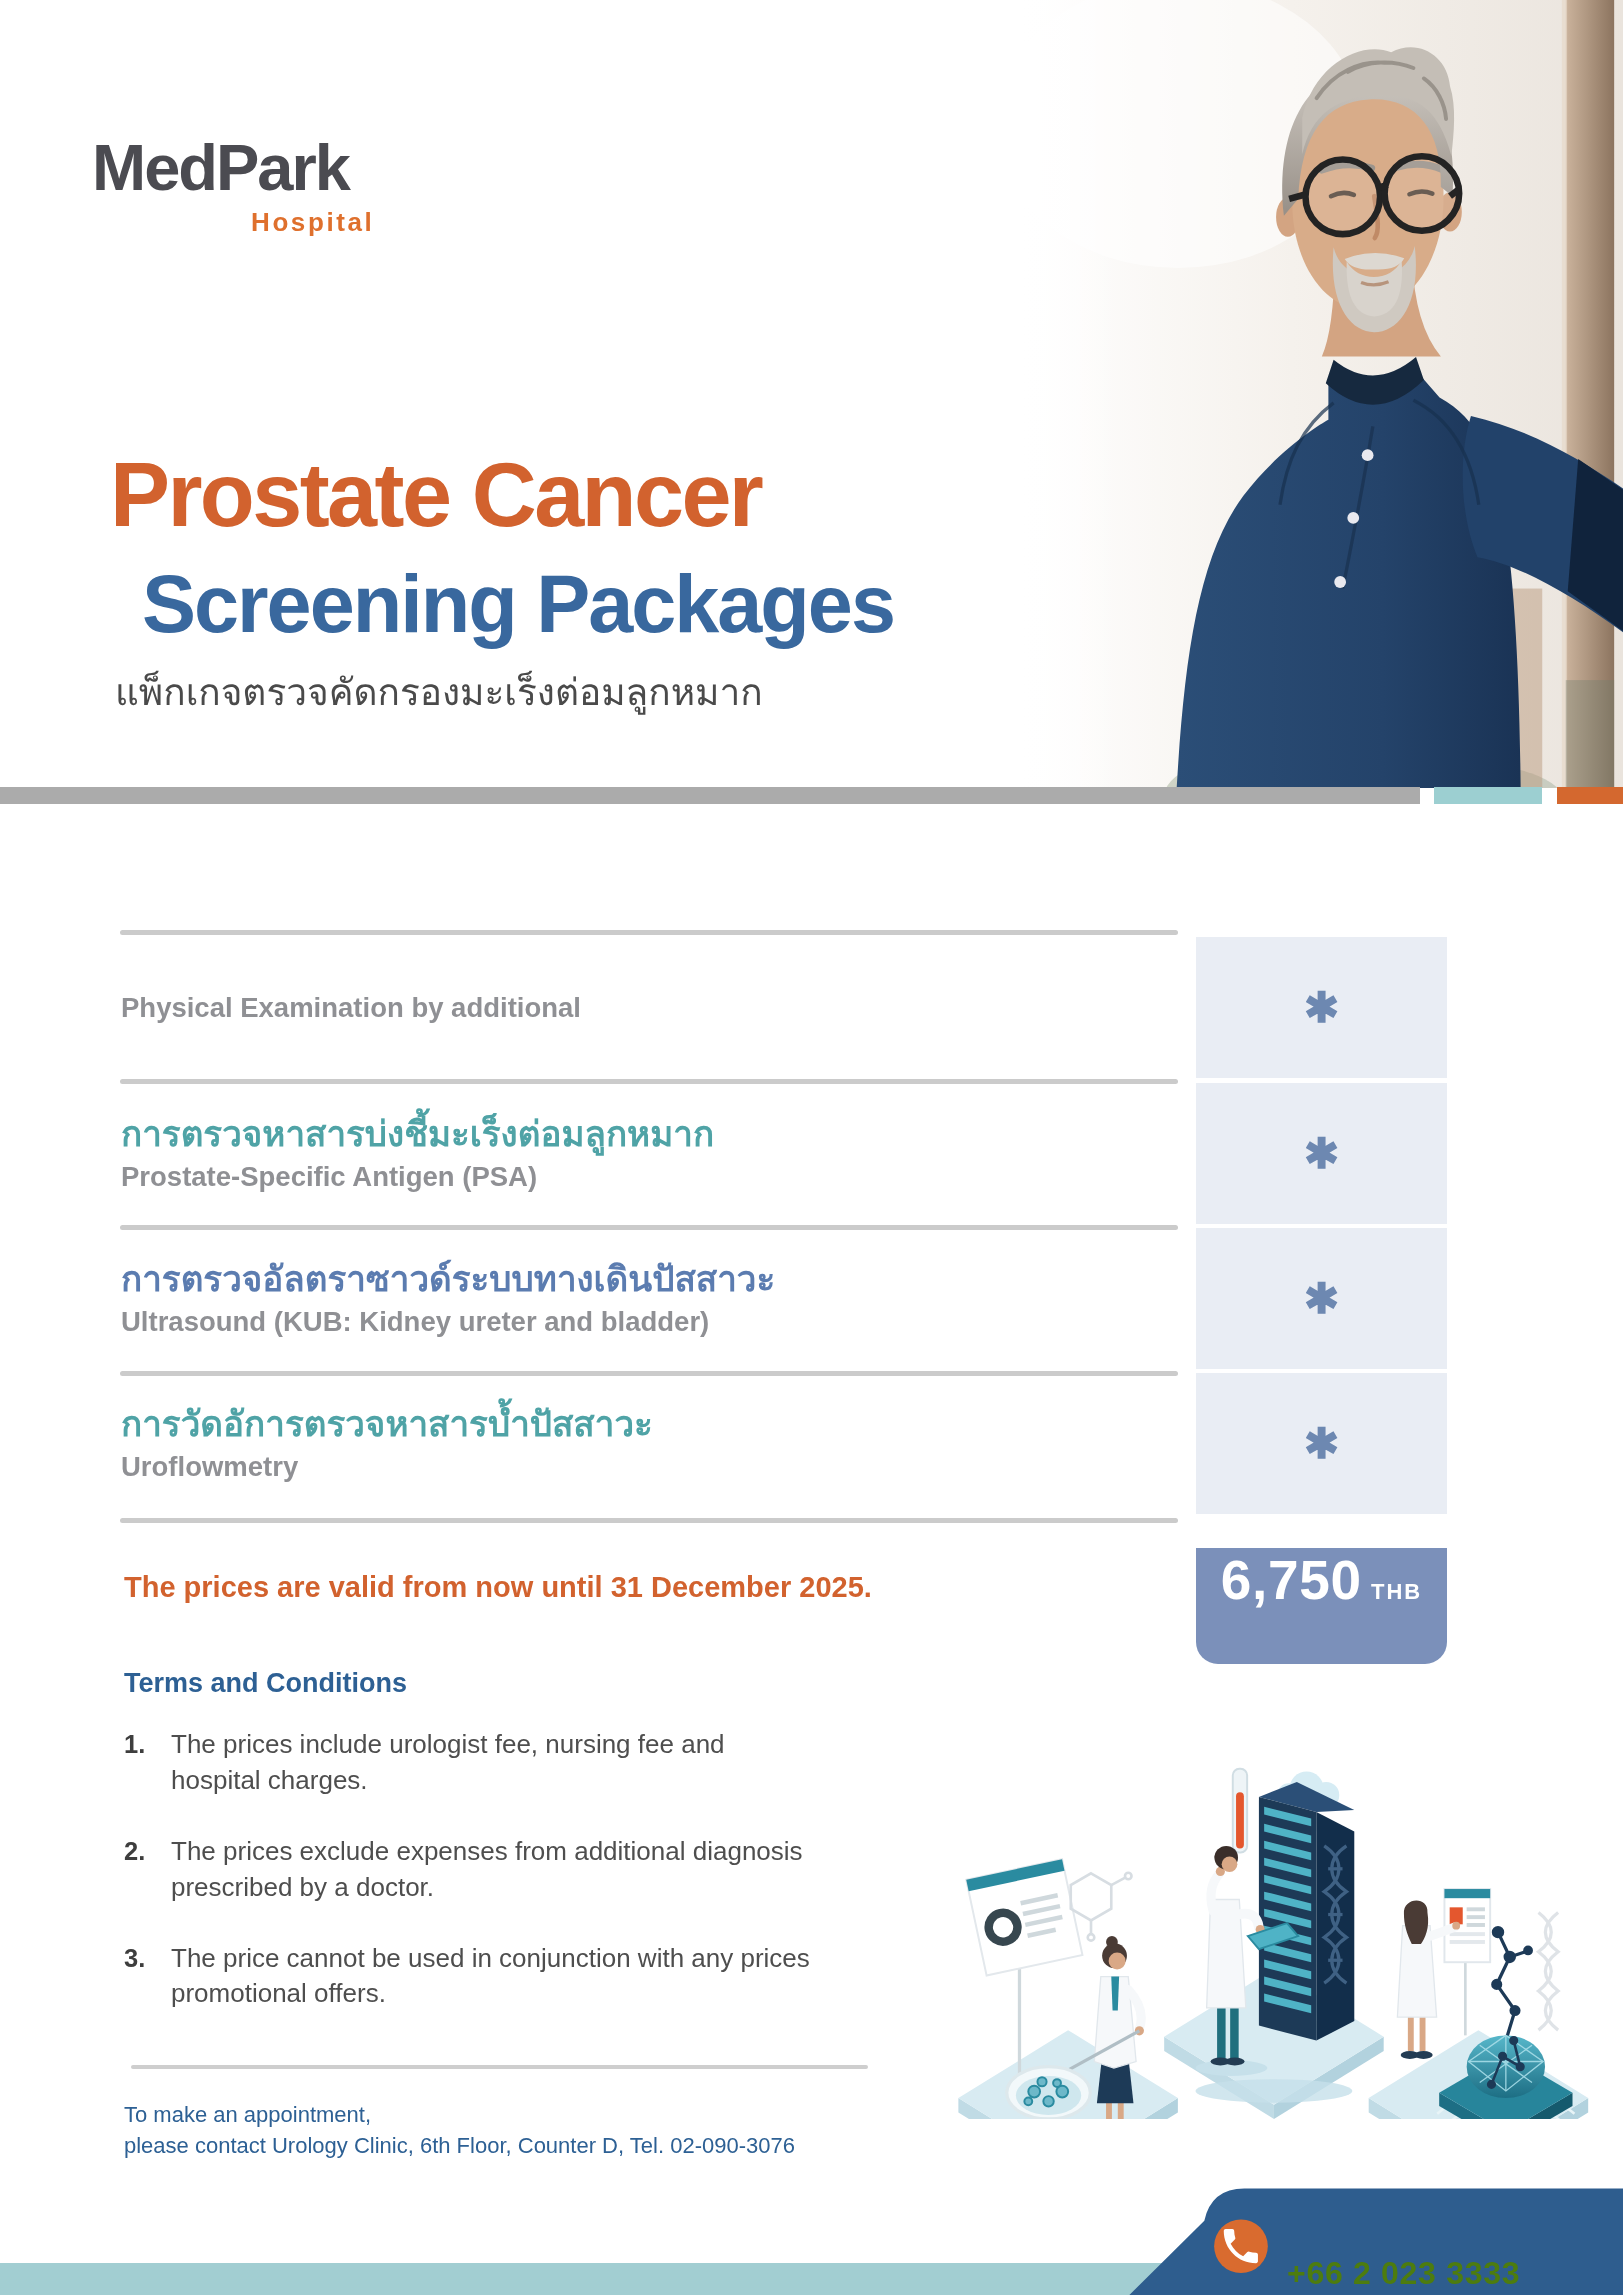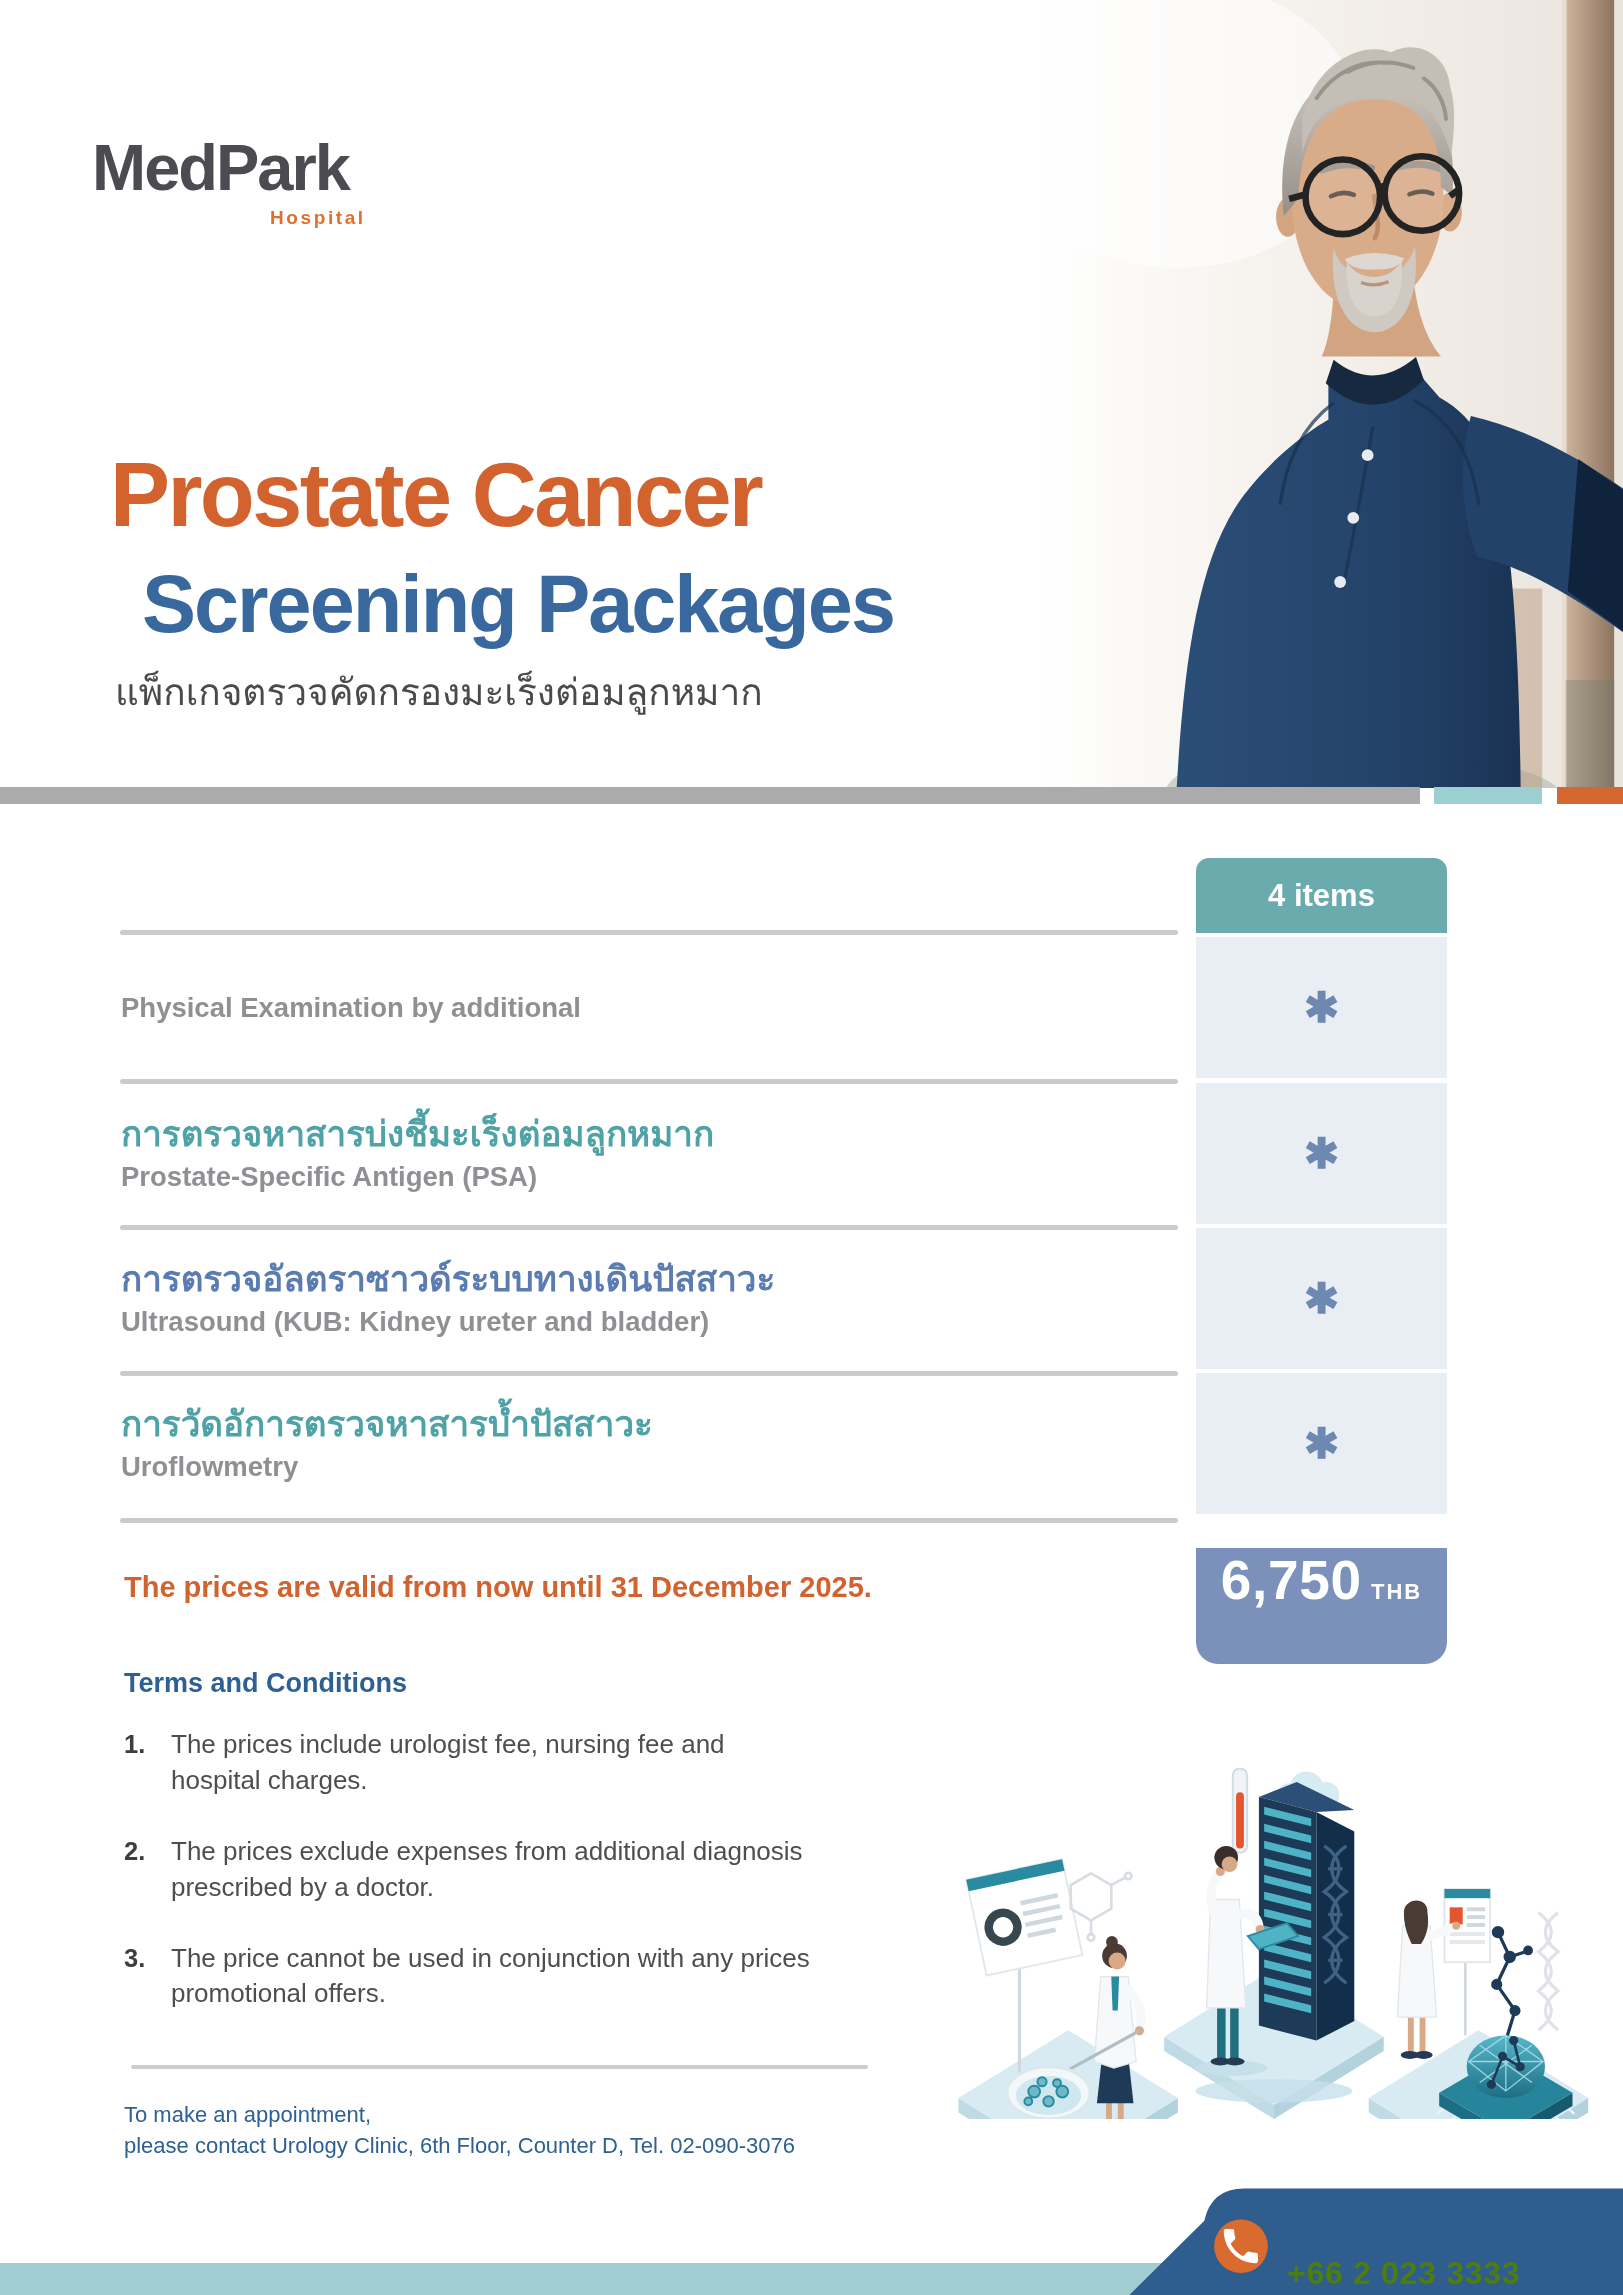--- a/index.html
+++ b/index.html
@@ -4,21 +4,21 @@
 <style>
   html,body{margin:0;padding:0;background:#ffffff;}
   .page{
     position:relative;width:1624px;height:2295px;background:#ffffff;overflow:hidden;
     font-family:"Liberation Sans", sans-serif;
   }
   .abs{position:absolute;}
 
   
   .logo-name{left:92px;top:130px;font-size:65px;font-weight:700;color:#4b4b51;letter-spacing:-2px;}
-  .logo-sub{left:251px;top:207px;font-size:19px;font-weight:700;color:#df702d;letter-spacing:2.6px;margin-left:19px;}
+  .logo-sub{left:251px;top:207px;font-size:26px;font-weight:700;color:#df702d;letter-spacing:2.6px;}
 
   
   .title-1{left:110px;top:450px;font-size:90px;font-weight:700;color:#d2622e;letter-spacing:-2.6px;line-height:1;}
   .title-2{left:113px;top:564px;font-size:81px;font-weight:700;color:#39689e;letter-spacing:-2px;line-height:1;margin-left:29px;}
   .title-thai{left:115px;top:669px;font-size:37px;font-weight:400;color:#4a4a4a;line-height:1.3;}
 
   
   .bar{top:787px;height:17px;}
   .bar-gray{left:0;width:1420px;background:#ababab;}
   .bar-teal{left:1434px;width:108px;background:#9ccfd1;}
@@ -180,21 +180,20 @@
   </div>
   <div class="abs svc" style="top:1228px">
     <div class="svc-thai blue">การตรวจอัลตราซาวด์ระบบทางเดินปัสสาวะ</div>
     <div class="svc-en">Ultrasound (KUB: Kidney ureter and bladder)</div>
   </div>
   <div class="abs svc" style="top:1373px">
     <div class="svc-thai teal">การวัดอัการตรวจหาสารบ้ำปัสสาวะ</div>
     <div class="svc-en">Uroflowmetry</div>
   </div>
 
-  <div class="abs col-head">4 items</div>
   <div class="abs col-cell" style="top:937px">
     <span class="mark">✱</span>
   </div>
   <div class="abs col-cell" style="top:1083px">
     <span class="mark">✱</span>
   </div>
   <div class="abs col-cell" style="top:1228px">
     <span class="mark">✱</span>
   </div>
   <div class="abs col-cell" style="top:1373px">

